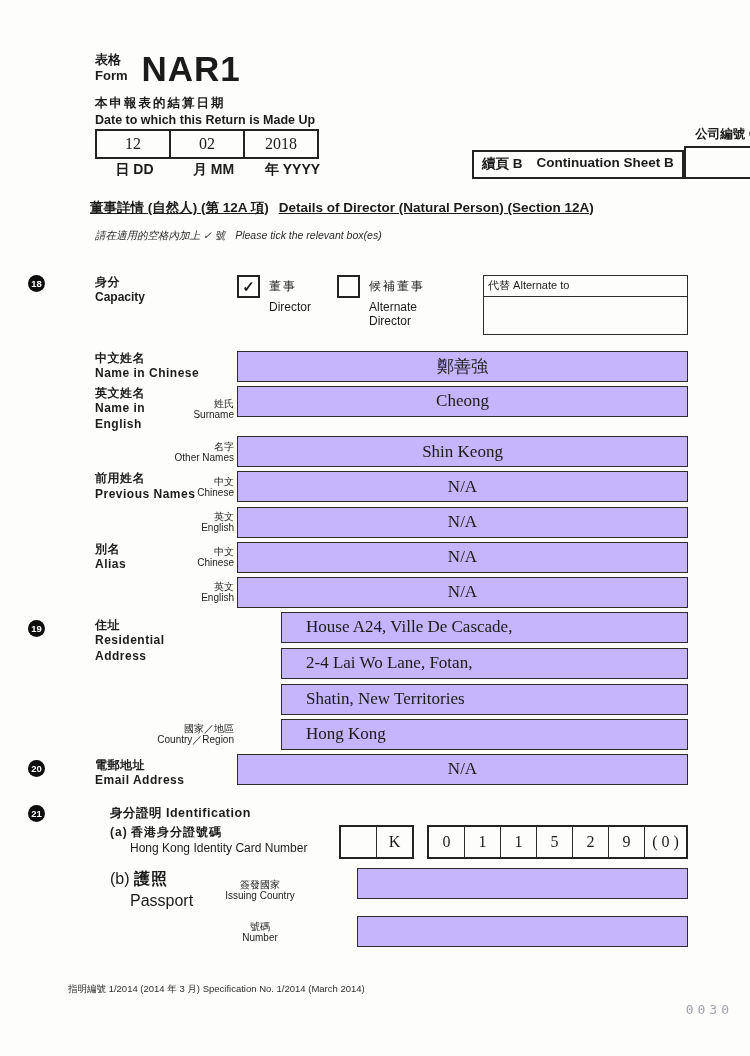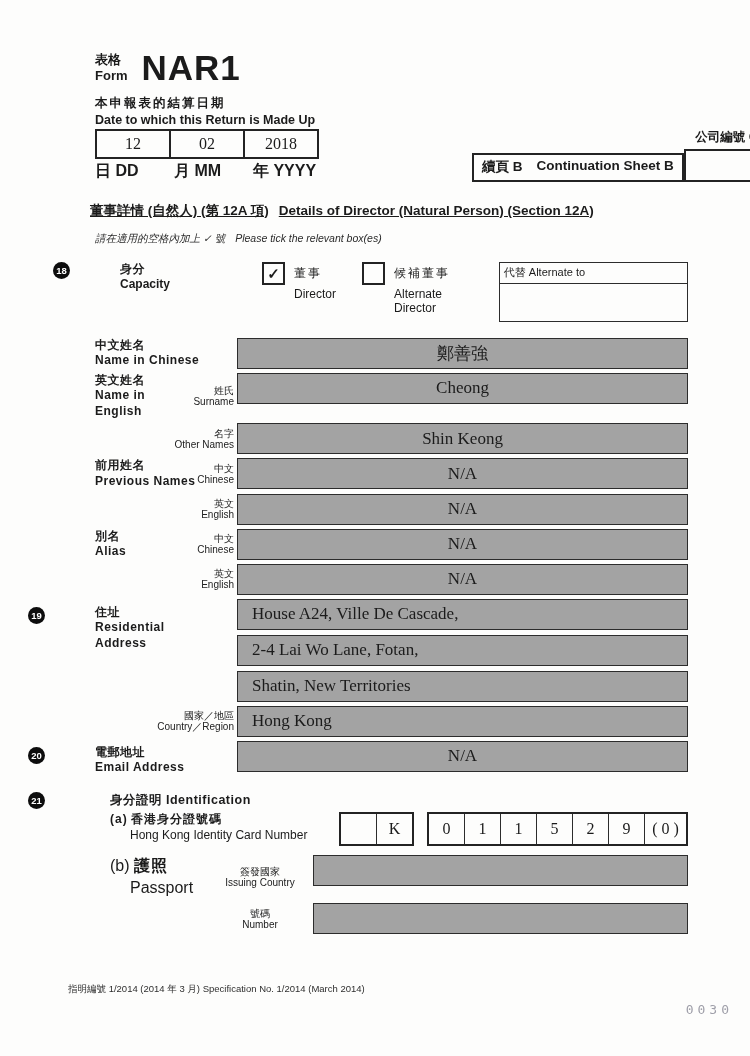--- a/index.html
+++ b/index.html
@@ -3,58 +3,58 @@
 <meta charset="utf-8">
 <style>
   html,body{margin:0;padding:0;background:#e8e8e8;}
   .page{
     width:750px;height:1056px;margin:0 auto;background:#fdfdfc;
     position:relative;color:#1b1b1b;
     font-family:"Liberation Sans",sans-serif;overflow:hidden;
   }
   
   .hdr-wrap{display:flex;justify-content:space-between;padding:52px 38px 0 95px;}
-  .form-id{display:flex;align-items:flex-start;gap:14px;}
+  .form-id{display:flex;align-items:center;gap:14px;}
   .form-id .zh-en{display:flex;flex-direction:column;font-weight:bold;font-size:13px;line-height:1.25;}
   .form-code{font-size:35px;font-weight:bold;letter-spacing:1px;line-height:.9;}
   .hdr-right{display:flex;align-items:flex-end;width:240px;}
   .cont-box{border:2px solid #232323;padding:3px 8px 4px 8px;font-weight:bold;font-size:13.5px;white-space:nowrap;display:flex;gap:14px;}
   .comp-block{margin-top:26px;margin-right:22px;display:flex;flex-direction:column;align-items:center;}
   .comp-label{font-weight:bold;font-size:12.5px;margin-bottom:3px;}
   .comp-box{border:2px solid #232323;width:180px;height:29px;display:flex;align-items:center;justify-content:center;
             font-family:"Liberation Serif",serif;font-size:17px;}
   
   .date-block{margin-top:10px;}
   .date-title-zh{font-weight:bold;font-size:12.5px;letter-spacing:2px;}
   .date-title-en{font-weight:bold;font-size:12.5px;margin-top:1px;}
   .date-table{display:inline-flex;border:2px solid #232323;margin-top:2px;}
   .date-cell{width:72px;height:26px;display:flex;align-items:center;justify-content:center;
              font-family:"Liberation Serif",serif;font-size:16px;}
   .date-cell + .date-cell{border-left:2px solid #232323;}
   .date-labels{display:flex;margin-top:2px;}
-  .date-labels span{width:79px;font-weight:bold;font-size:16px;}
+  .date-labels span{width:79px;text-align:center;font-weight:bold;font-size:14px;}
   
   .body-wrap{padding-right:62px;}
   .sec-title{margin:20px 0 0 90px;font-weight:bold;font-size:13.5px;text-decoration:underline;}
   .sec-title .en{margin-left:10px;}
   .tick-note{margin:12px 0 0 95px;font-style:italic;font-size:10.5px;color:#2a2a2a;}
   .tick-note .en{margin-left:10px;}
   
   .frow{display:flex;margin-top:4px;}
   .ncol{width:95px;flex:none;}
   .item-dot{width:17px;height:17px;border-radius:50%;background:#0d0d0d;color:#fff;
             font-size:9.5px;font-weight:bold;display:flex;align-items:center;justify-content:center;margin-left:28px;}
   .lcol{width:142px;flex:none;display:flex;}
   .mainlab{font-weight:bold;font-size:12px;line-height:1.3;letter-spacing:.5px;}
   .mainlab .en{letter-spacing:0;}
   .sublab{margin-left:auto;align-self:center;text-align:right;font-size:10px;line-height:1.1;padding-right:3px;color:#222;}
   .bcol{flex:1;}
   .fbox{border:1.5px solid #2c2c2c;height:29px;display:flex;align-items:center;justify-content:center;
-        font-family:"Liberation Serif",serif;font-size:17px;background:#a3a3a3;}
-  .fbox.left{justify-content:flex-start;padding-left:14px;}
+        font-family:"Liberation Serif",serif;font-size:17px;background:#c4b5fd;}
+  .fbox.left{justify-content:flex-start;padding-left:24px;margin-left:44px;}
   .stack .fbox{margin-bottom:5px;}
   .stack .fbox:last-child{margin-bottom:0;}
   
   .cap-area{flex:1;display:flex;align-items:flex-start;}
   .ckgroup{display:grid;grid-template-columns:23px auto;column-gap:9px;row-gap:2px;margin-right:26px;}
   .ckbox{width:19px;height:19px;border:2px solid #232323;display:flex;align-items:center;justify-content:center;
          font-size:15px;font-weight:bold;line-height:1;}
   .ck-zh{font-size:12px;letter-spacing:2px;align-self:center;}
   .ck-en{grid-column:2;font-size:12px;}
   .alt-box{margin-left:auto;width:212px;border:1.5px solid #2c2c2c;}
@@ -124,21 +124,21 @@
 
   <div class="body-wrap">
 
     <div class="sec-title">
       <span>董事詳情 (自然人) (第 12A 項)</span><span class="en">Details of Director (Natural Person) (Section 12A)</span>
     </div>
     <div class="tick-note">
       <span>請在適用的空格內加上 ✓ 號</span><span class="en">Please tick the relevant box(es)</span>
     </div>
 
-    <div class="frow" style="margin-top:16px;padding-left:25px;">
+    <div class="frow" style="margin-top:32px;">
       <div class="ncol">
         <div class="item-dot">18</div>
       </div>
       <div class="lcol">
         <div class="mainlab">
           <div>身分</div>
           <div class="en">Capacity</div>
         </div>
       </div>
       <div class="cap-area">

